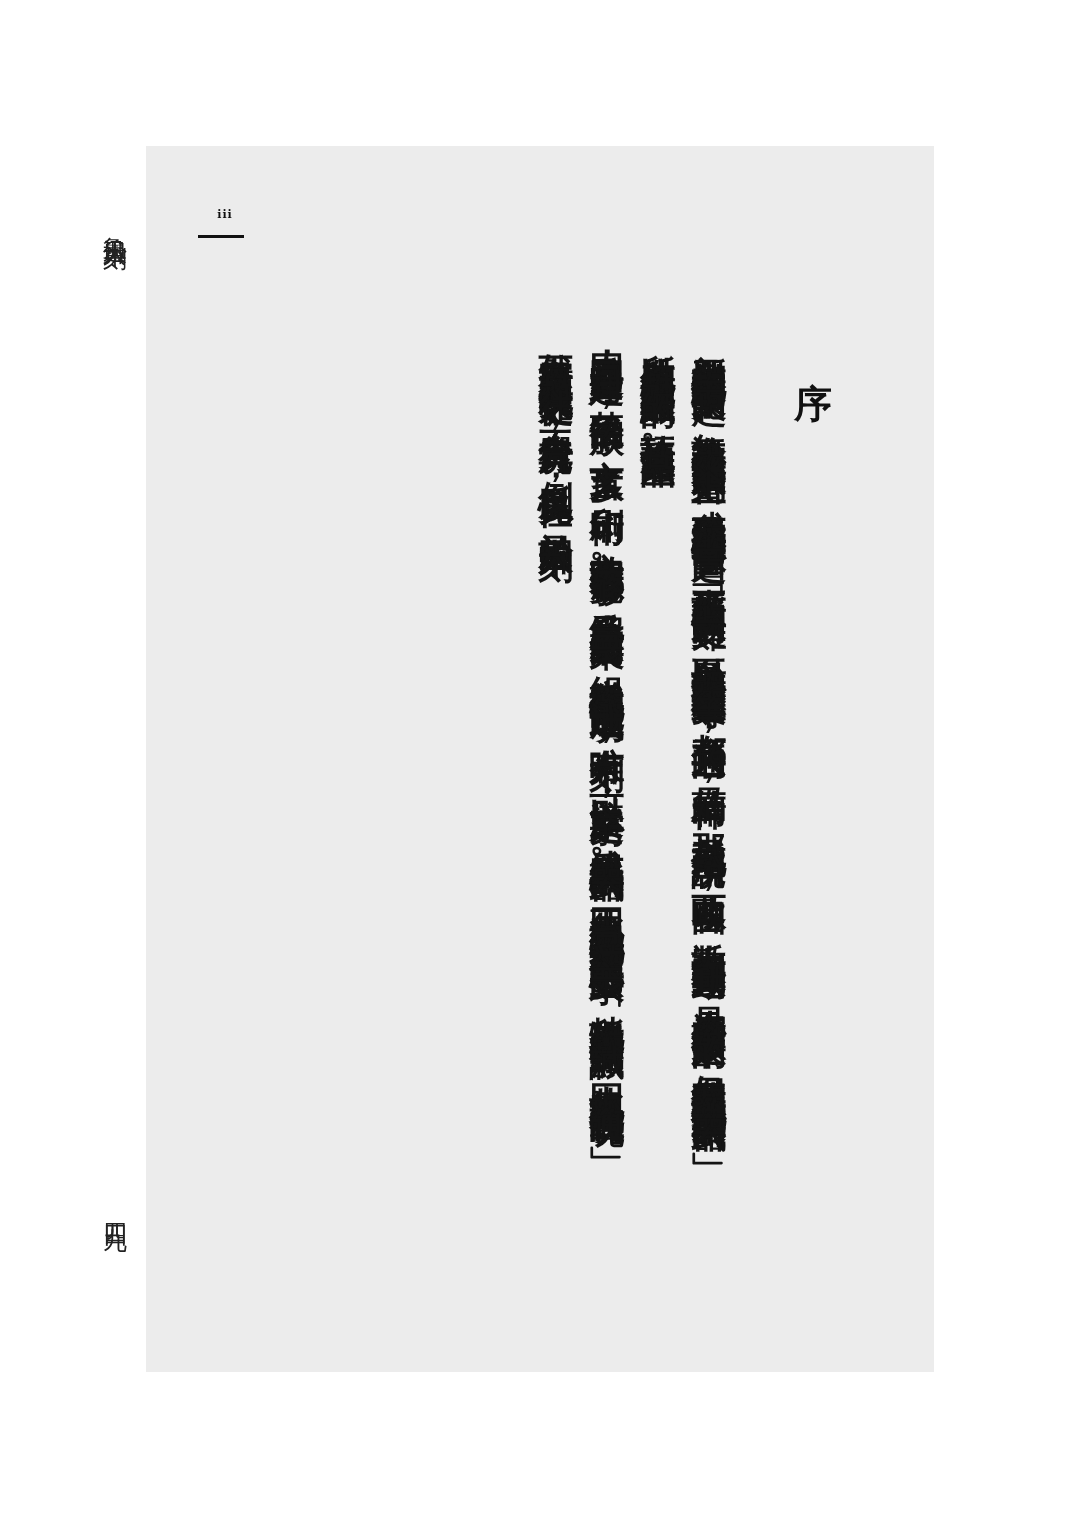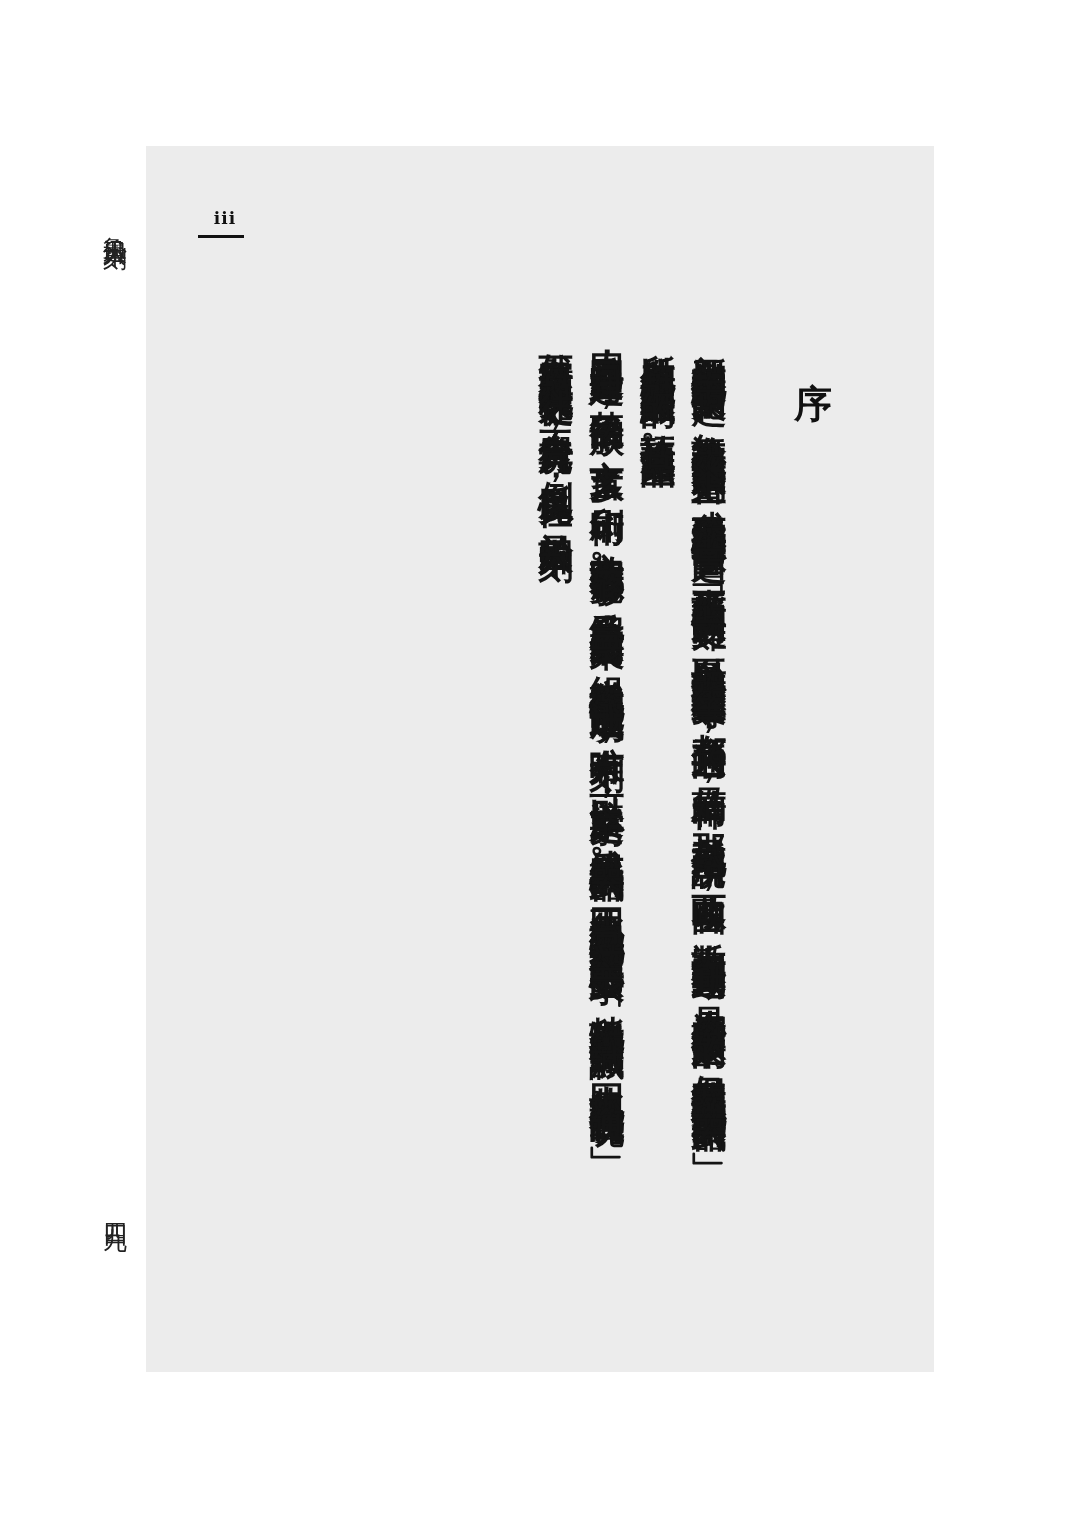--- a/index.html
+++ b/index.html
@@ -46,21 +46,21 @@
     width: 788px;
     height: 1226px;
     background: #ececec;
   }
   .scan-pagenum {
     position: absolute;
     left: 55px;
     top: 62px;
     width: 48px;
     text-align: center;
-    font-size: 17px;
+    font-size: 11px;
     color: #111;
     font-family: "DejaVu Serif", "Liberation Serif", serif;
     font-weight: bold;
     letter-spacing: 1px;
   }
   .scan-pagenum-rule {
     position: absolute;
     left: 52px;
     top: 89px;
     width: 46px;

